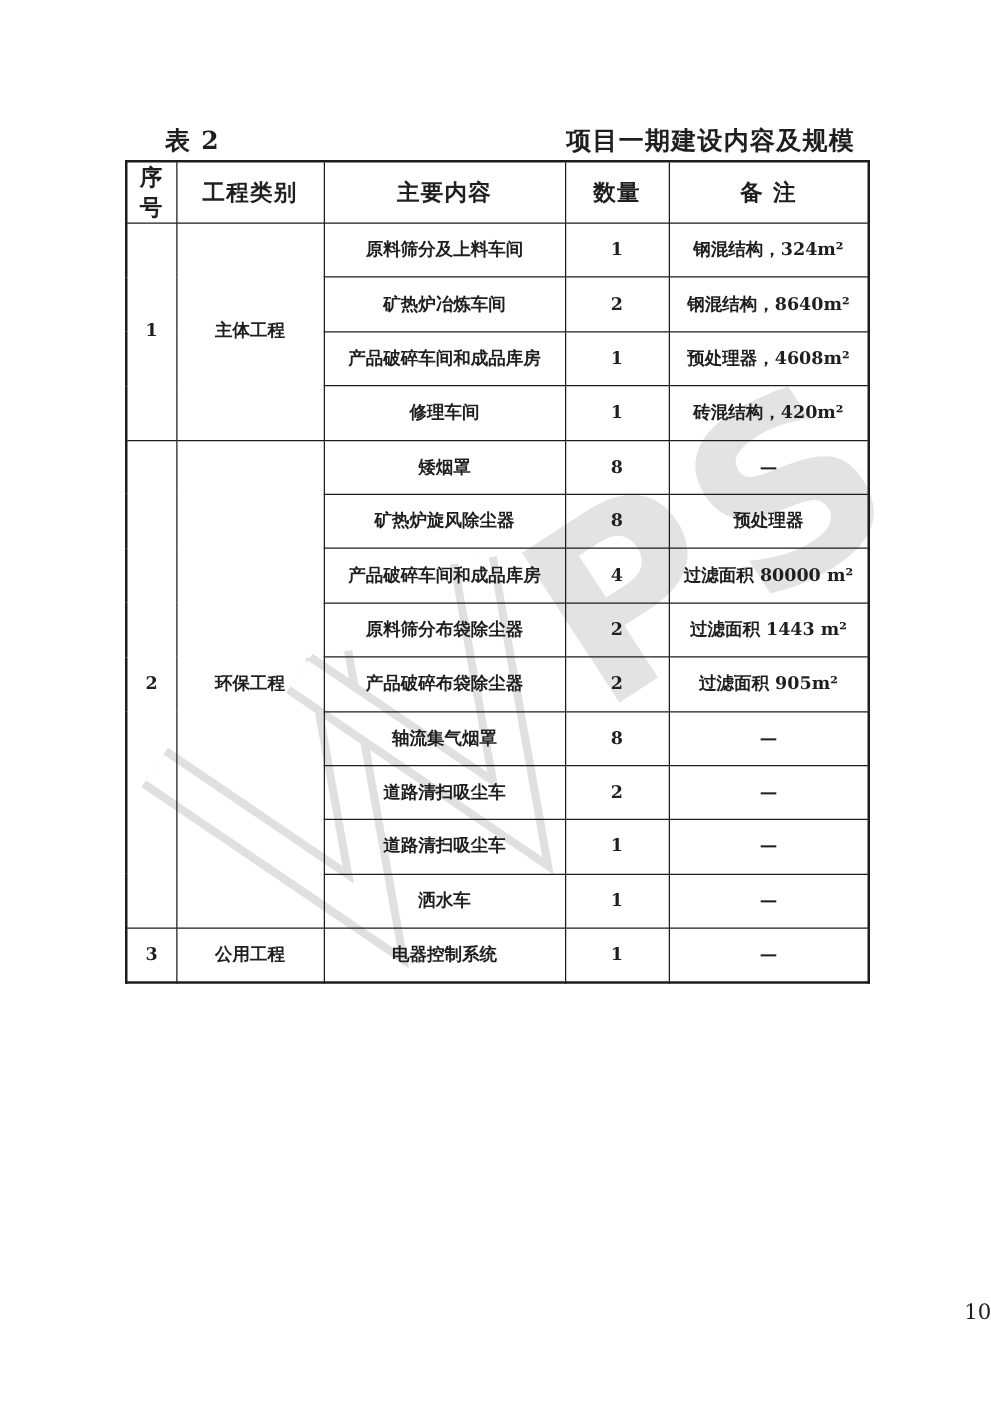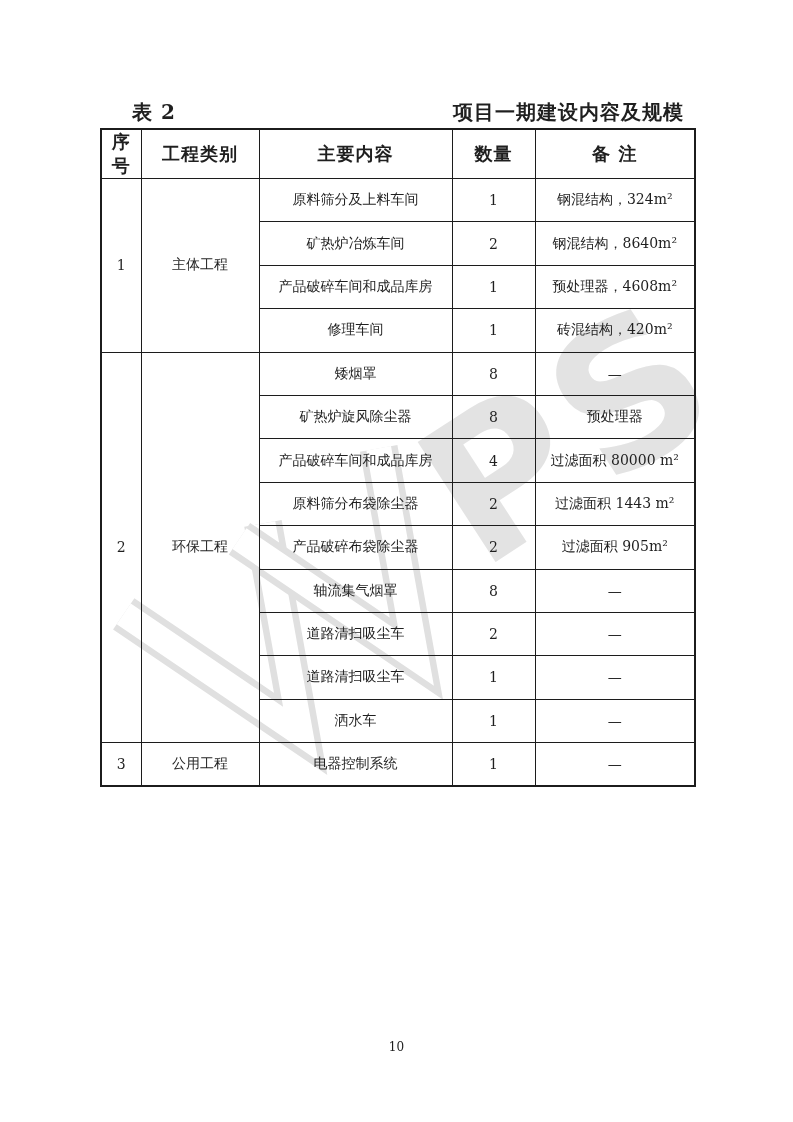--- a/index.html
+++ b/index.html
@@ -75,33 +75,33 @@
   }
   .construction-table th {
     height: 38px;
     font-size: 18px;
     font-weight: bold;
     letter-spacing: 1px;
   }
   .construction-table td {
     height: 42.4px;
     font-size: 14px;
-    font-weight: normal;
+    font-weight: bold;
   }
   .seq-cell, .qty-cell {
     font-family: "DejaVu Serif", "Liberation Serif", serif;
   }
   
   .page-number {
     position: absolute;
     left: 0;
     top: 1040px;
     width: 100%;
-    text-align: center;
-    font-size: 12px;
+    text-align: right;
+    font-size: 17px;
     z-index: 1;
   }
 </style>
 </head>
 <body>
 
 <div class="page">
 
   <svg class="watermark-svg" viewBox="0 0 793 1122" aria-hidden="true">
     <g transform="rotate(-33 395 545)">

